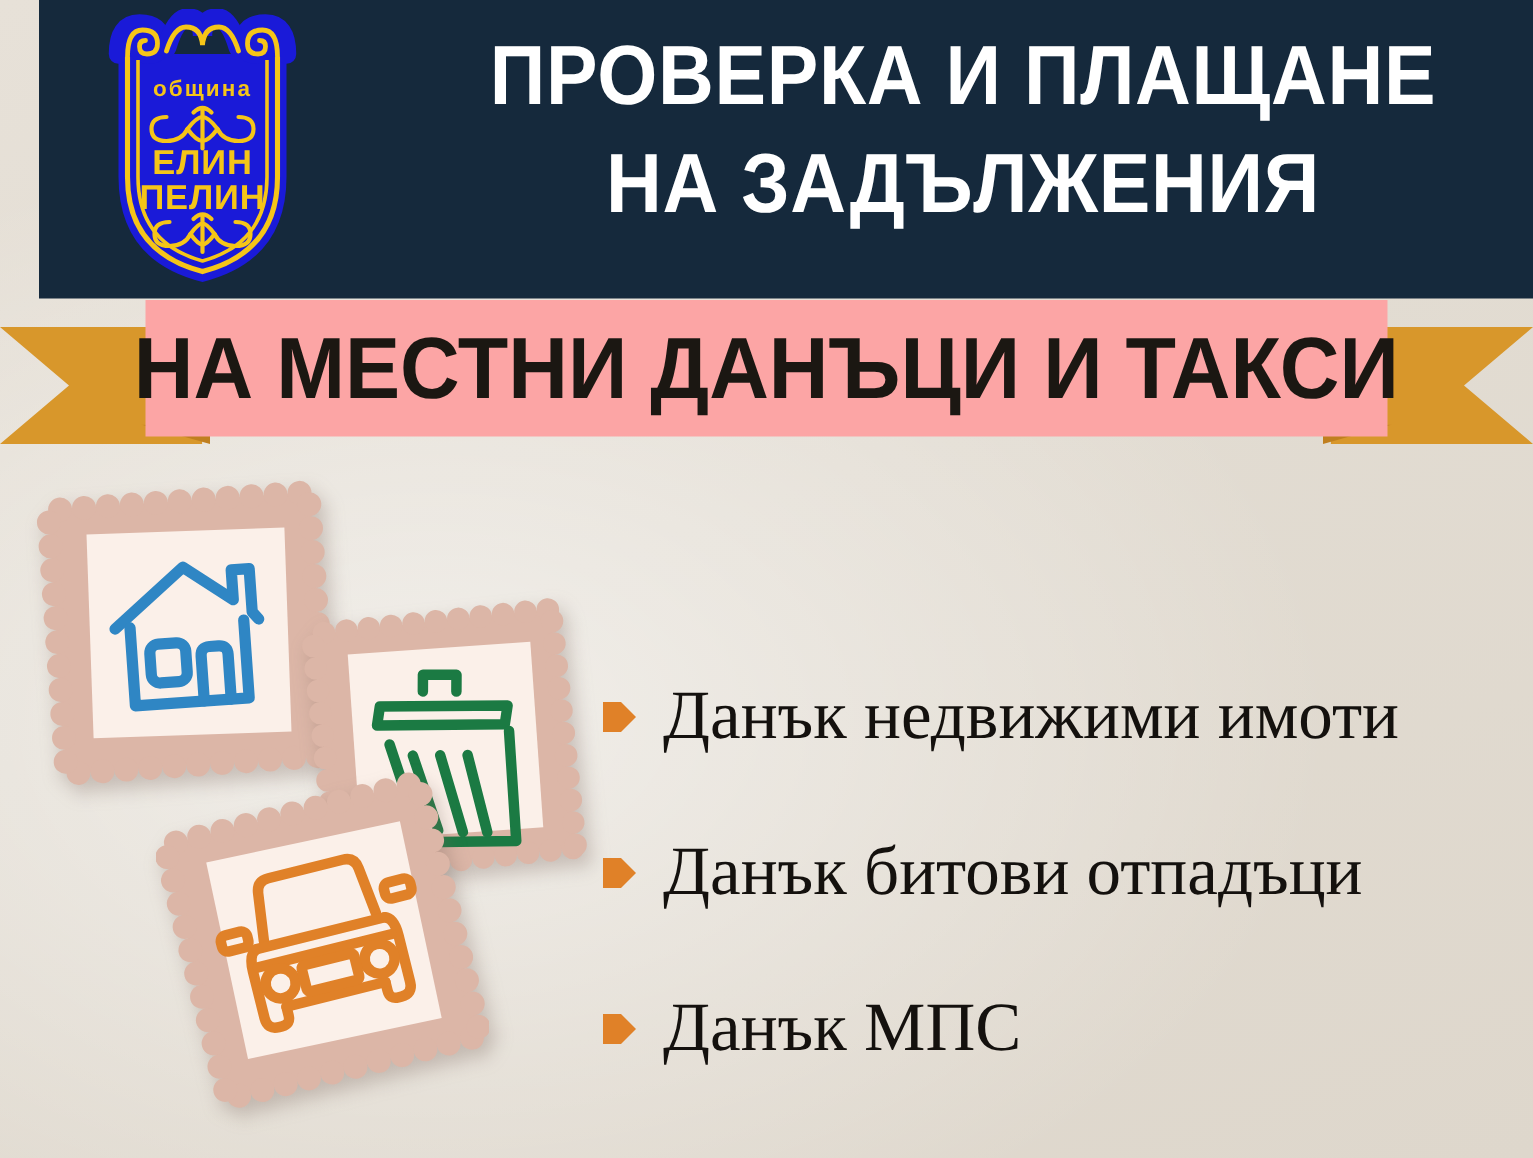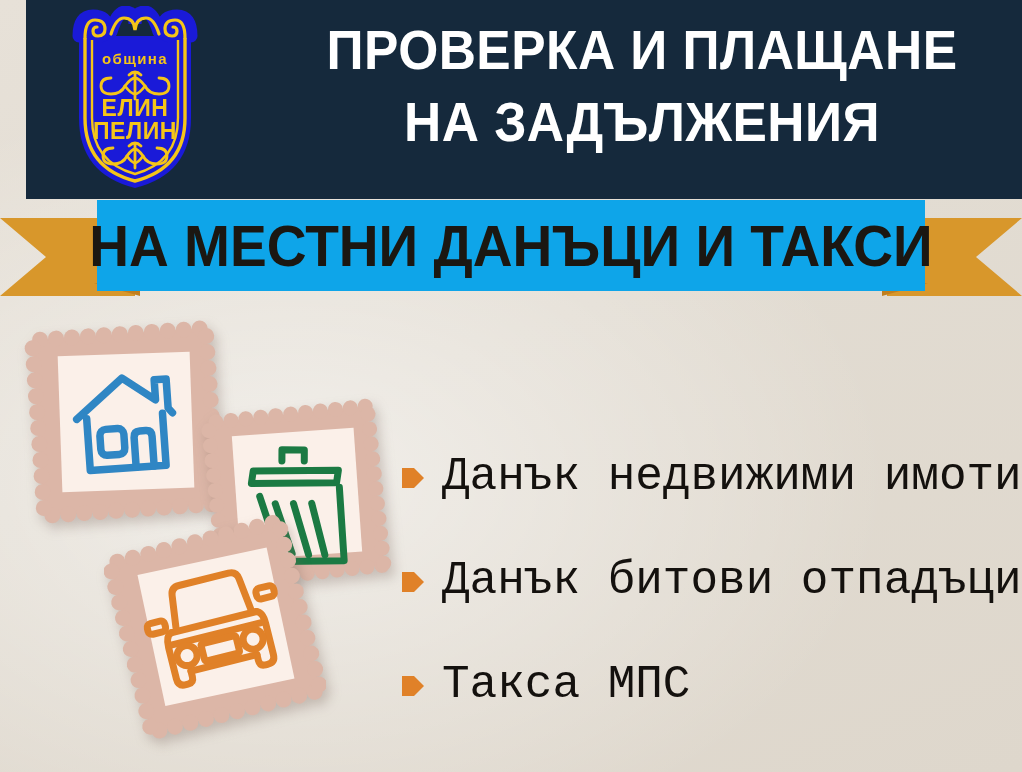--- a/index.html
+++ b/index.html
@@ -107,21 +107,21 @@
   }
   .ribbon-shadow-l { left: 94px; clip-path: polygon(0 0, 46px 0, 46px 13px); }
   .ribbon-shadow-r { right: 94px; clip-path: polygon(0 0, 46px 0, 0 13px); }
 
   .ribbon-band {
     position: absolute;
     left: 97px;
     top: 4px;
     width: 828px;
     height: 91px;
-    background: #0ea5e9;
+    background: #fca5a5;
     display: flex;
     align-items: center;
     justify-content: center;
   }
   .ribbon-text {
     font-family: "Liberation Sans Narrow", "Liberation Sans", sans-serif;
     font-weight: bold;
     font-size: 58px;
     line-height: 58px;
     color: #1b1712;
@@ -160,21 +160,21 @@
   }
   .bullet {
     flex: 0 0 auto;
     width: 22px;
     height: 26px;
     margin-right: 18px;
     margin-top: 2px;
   }
   .bullet svg { display: block; }
   .list-label {
-    font-family: Liberation Mono, monospace;
+    font-family: Liberation Serif, serif;
     font-size: 46px;
     line-height: 52px;
     color: #14110e;
     white-space: nowrap;
   }
 </style>
 </head>
 <body>
 
 <div id="poster">
@@ -479,17 +479,17 @@
       </span>
       <span class="list-label">Данък битови отпадъци</span>
     </div>
 
     <div class="list-item">
       <span class="bullet">
         <svg width="22" height="26" viewBox="0 0 22 26" xmlns="http://www.w3.org/2000/svg">
           <path d="M0 3 L12 3 L22 13 L12 23 L0 23 Z" fill="#e08128"></path>
         </svg>
       </span>
-      <span class="list-label">Такса МПС</span>
+      <span class="list-label">Данък МПС</span>
     </div>
   </div>
 
 </div>
 
 </body></html>

